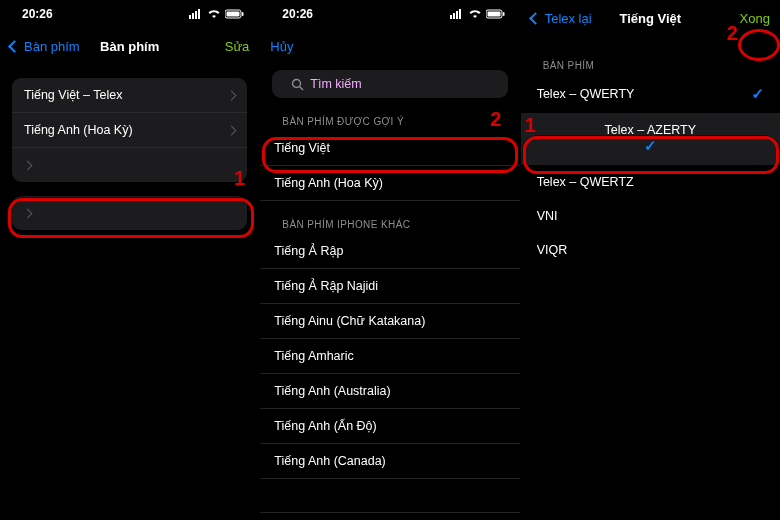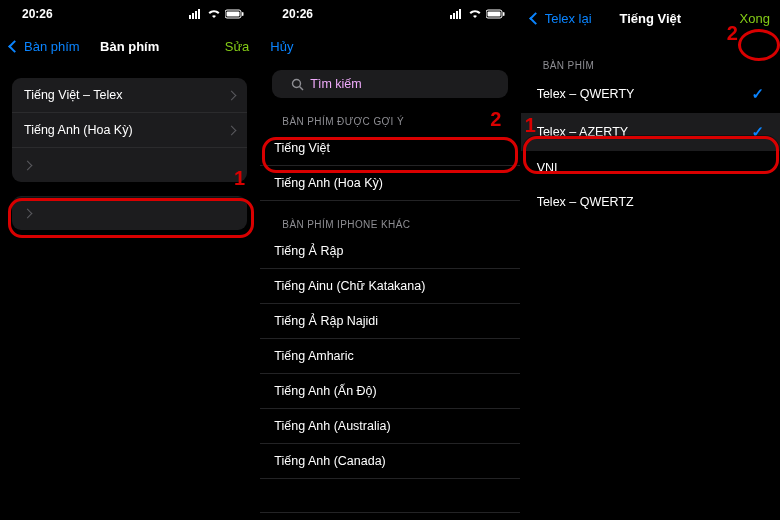--- a/index.html
+++ b/index.html
@@ -144,21 +144,21 @@
 
   
   .p3-list { margin-top: 0; }
   .p3-row {
     display: flex; align-items: center; justify-content: space-between;
     padding: 10px 16px;
     font-size: 12.5px;
     color: #fff;
     min-height: 34px;
   }
-  .p3-row.sel { background: #1c1c1e; }
+  .p3-row.sel { background: #1c1c1e; flex-direction: column; }
 </style>
 </head>
 <body>
 
 <div class="phone">
   <div class="status-bar">
     <span>20:26</span>
     <span class="status-right">
       <svg width="14" height="10" viewBox="0 0 14 10">
           <g fill="#fff">
@@ -250,33 +250,33 @@
     <div class="plain-row">
         <span>Tiếng Anh (Hoa Kỳ)</span>
       </div>
   </div>
   <div class="section-header">BÀN PHÍM IPHONE KHÁC</div>
   <div class="plain-list">
     <div class="plain-row">
         <span>Tiếng Ả Rập</span>
       </div>
     <div class="plain-row">
+        <span>Tiếng Ả Rập Najidi</span>
+      </div>
+    <div class="plain-row">
         <span>Tiếng Ainu (Chữ Katakana)</span>
       </div>
     <div class="plain-row">
-        <span>Tiếng Ả Rập Najidi</span>
-      </div>
-    <div class="plain-row">
         <span>Tiếng Amharic</span>
       </div>
     <div class="plain-row">
+        <span>Tiếng Anh (Australia)</span>
+      </div>
+    <div class="plain-row">
         <span>Tiếng Anh (Ấn Độ)</span>
-      </div>
-    <div class="plain-row">
-        <span>Tiếng Anh (Australia)</span>
       </div>
     <div class="plain-row">
         <span>Tiếng Anh (Canada)</span>
       </div>
     <div class="plain-row"></div>
 
   </div>
   <div class="red-box" style="left:2px; top:137px; width:256px; height:36px;"></div>
   <div class="badge" style="left:230px; top:108px;">2</div>
 </div>
@@ -293,23 +293,26 @@
   <div class="p3-list">
     <div class="p3-row">
         <span>Telex – QWERTY</span>
         <span class="check">✓</span>
       </div>
     <div class="p3-row sel">
         <span>Telex – AZERTY</span>
         <span class="check">✓</span>
       </div>
     <div class="p3-row">
+        <span>Telex – QWERTZ</span>
+      </div>
+    <div class="p3-row">
         <span>VNI</span>
       </div>
     <div class="p3-row">
-        <span>Telex – QWERTZ</span>
+        <span>VIQR</span>
       </div>
   </div>
   <div class="red-box" style="left:2px; top:136px; width:256px; height:38px;"></div>
   <div class="red-circle" style="left:217px; top:29px; width:42px; height:32px;"></div>
   <div class="badge" style="left:4px; top:114px;">1</div>
   <div class="badge" style="left:206px; top:22px;">2</div>
 </div>
 
 </body></html>

